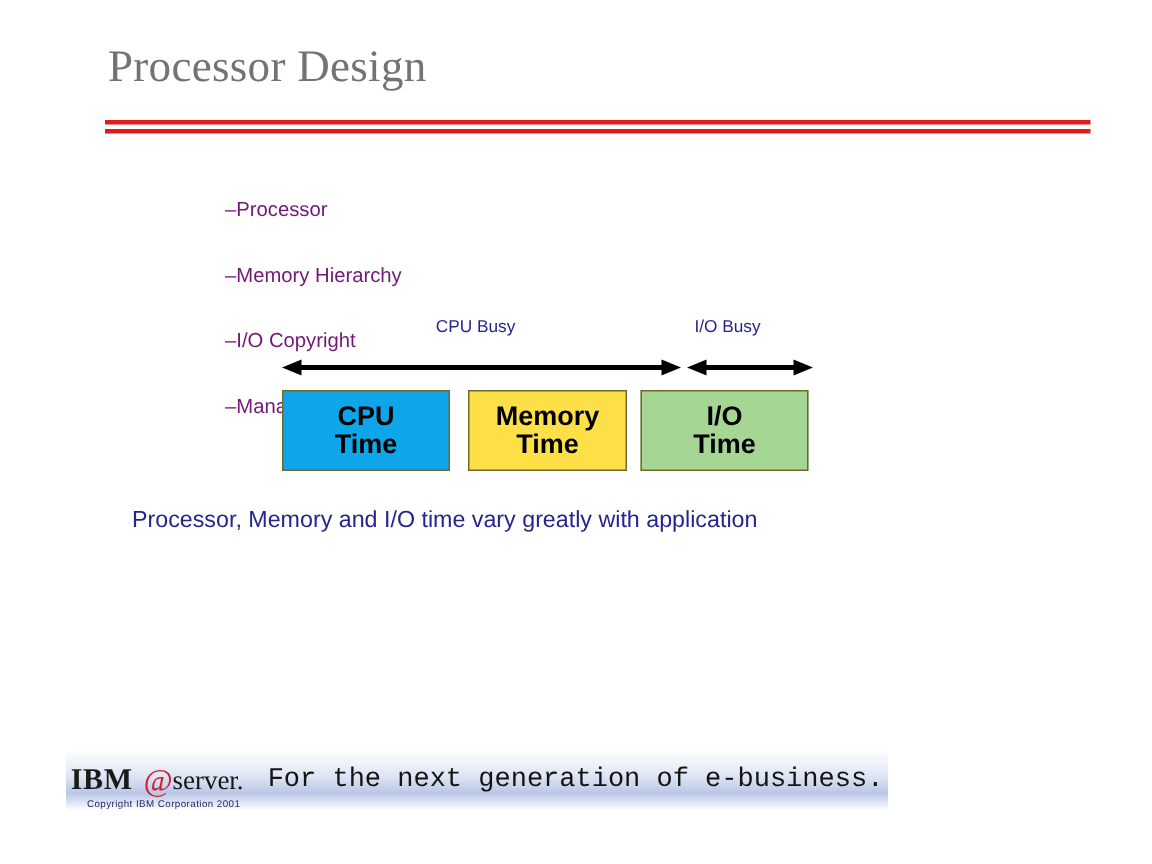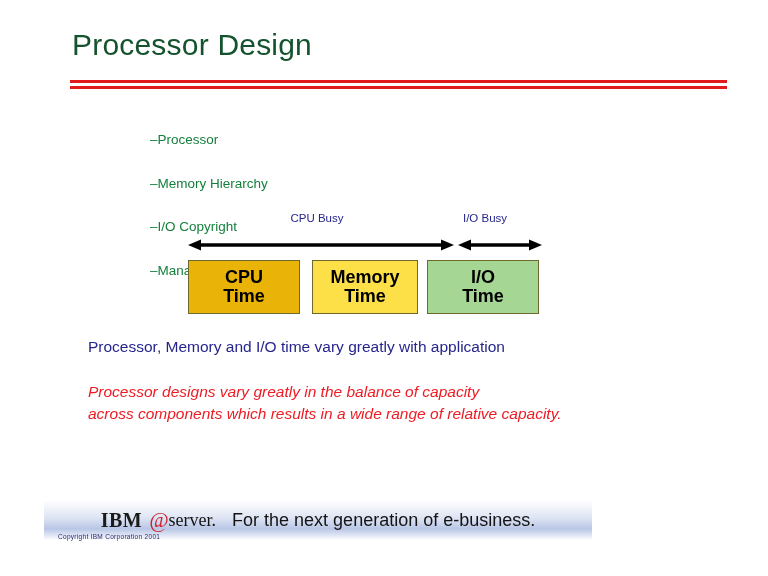--- a/index.html
+++ b/index.html
@@ -20,23 +20,23 @@
     width: 768px;
     height: 576px;
     background: #ffffff;
   }
 
   
   .title {
     position: absolute;
     left: 72px;
     top: 28px;
-    font-family: Liberation Sans, sans-serif;
+    font-family: Liberation Serif, serif;
     font-size: 30px;
-    color: #14532d;
+    color: #737373;
     letter-spacing: 0.2px;
     white-space: nowrap;
   }
   .rule-wrap {
     position: absolute;
     left: 70px;
     top: 80px;
     width: 657px;
     height: 11px;
   }
@@ -62,21 +62,21 @@
     white-space: nowrap;
     line-height: 22px;
   }
   .sub-list {
     margin: 3px 0 0 0;
     padding: 0;
     list-style: none;
   }
   .sub-item {
     font-size: 13.5px;
-    color: #15803d;
+    color: #701a75;
     white-space: nowrap;
     line-height: 18.5px;
     padding-left: 68px;
     margin-top: 25px;
   }
   .sub-item .dash { margin-right: 0px; }
 
   
   .diagram {
     position: absolute;
@@ -128,21 +128,21 @@
     align-items: center;
     justify-content: center;
     font-weight: bold;
     color: #000000;
     line-height: 1.08;
   }
   .tbox span { display: block; }
   .box-cpu {
     left: 0px;
     width: 112px;
-    background: #eab308;
+    background: #0ea5e9;
     font-size: 18px;
   }
   .box-mem {
     left: 124px;
     width: 106px;
     background: #fde047;
     font-size: 18px;
   }
   .box-io {
     left: 239px;
@@ -217,21 +217,21 @@
     line-height: 1;
   }
   .server-word {
     font-family: "Liberation Serif", serif;
     font-size: 18px;
     color: #141414;
     line-height: 1;
     margin-left: 0px;
   }
   .tagline {
-    font-family: Liberation Sans, sans-serif;
+    font-family: Liberation Mono, monospace;
     font-size: 18px;
     color: #141414;
     margin-left: 16px;
     line-height: 1;
     white-space: nowrap;
   }
 
   .copyright {
     position: absolute;
     left: 58px;
@@ -291,24 +291,20 @@
       </div>
       <div class="tbox box-io">
         <span>I/O</span>
         <span>Time</span>
       </div>
     </div>
   </div>
 
   <div class="statement">Processor, Memory and I/O time vary greatly with application</div>
 
-  <div class="emphasis">
-    <div>Processor designs vary greatly in the balance of capacity</div>
-    <div>across components which results in a wide range of relative capacity.</div>
-  </div>
 
   <div class="banner">
     <div class="banner-inner">
       <span class="ibm-logo">IBM</span>
       <span class="e-mark">@</span>
       <span class="server-word">server.</span>
       <span class="tagline">For the next generation of e-business.</span>
     </div>
   </div>
 

